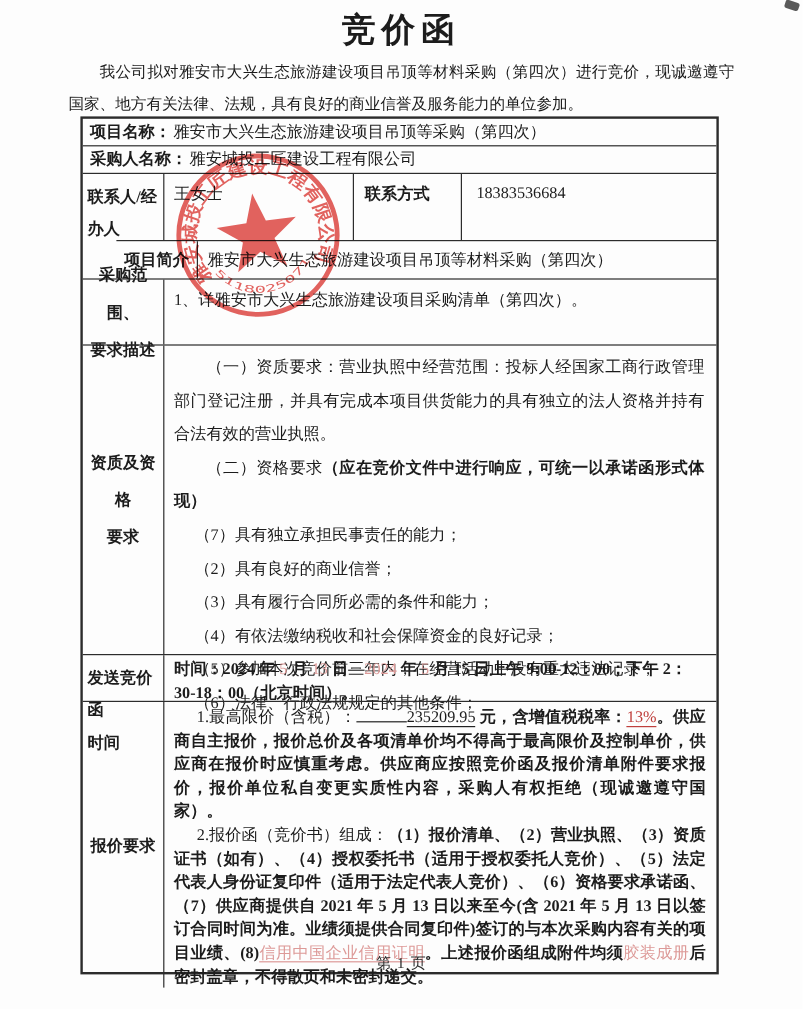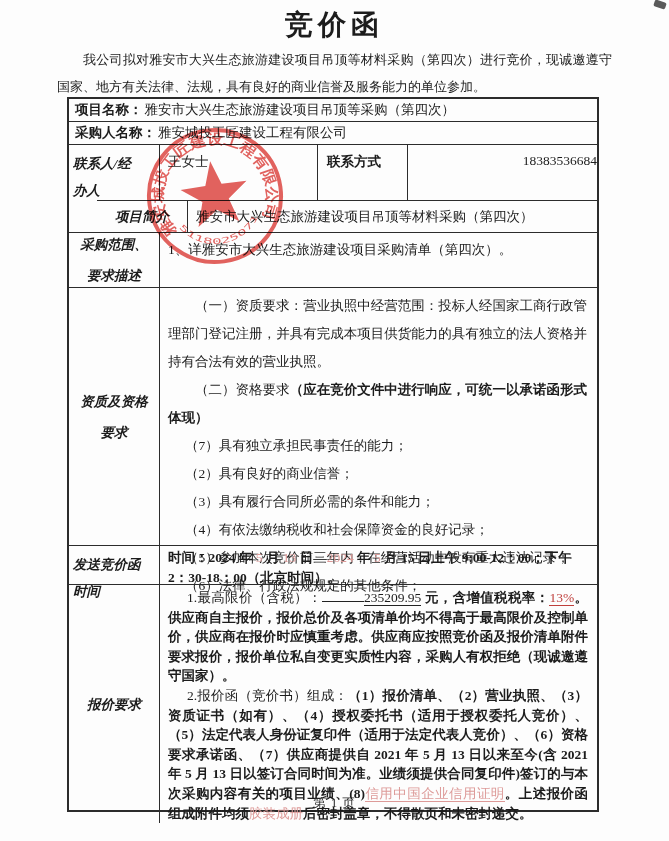--- a/index.html
+++ b/index.html
@@ -12,32 +12,32 @@
   .speck{position:absolute;right:3px;top:1px;width:12px;height:7px;background:#3d3d3d;
          transform:rotate(18deg);border-radius:2px;opacity:.85;}
 
   .btable{position:absolute;left:67px;top:97px;width:532px;height:715px;
           border:2px solid #2c2c2c;box-sizing:border-box;display:flex;flex-direction:column;}
   .row{display:flex;box-sizing:border-box;border-top:1px solid #2c2c2c;}
   .row:first-child{border-top:none;}
   .r1{height:26px;} .r2{height:30px;} .r3{height:56px;} .r4{height:35px;margin-left:28px;}
   .r5{height:55px;} .r6{height:55px;} .r7{height:258px;} .r8{height:39px;} .r9{flex:1;}
 
-  .lbl{width:91px;flex:none;border-right:1px solid #2c2c2c;box-sizing:border-box;
+  .lbl{width:68px;flex:none;border-right:1px solid #2c2c2c;box-sizing:border-box;
        font-weight:bold;font-size:13.5px;white-space:pre-line;line-height:2.3;
-       display:flex;align-items:center;justify-content:center;text-align:center;padding:0 2px;font-style:italic;}
+       display:flex;align-items:center;justify-content:center;text-align:center;padding:0 2px;}
   .lbl.top{align-items:flex-start;justify-content:flex-start;text-align:left;padding:5px 0 0 4px;line-height:2.0;}
   .cell{flex:1;box-sizing:border-box;font-size:13.5px;min-width:0;}
   .fullcell{flex:1;display:flex;align-items:center;padding:2px 6px;font-size:13.5px;}
   .fullcell .inl{font-weight:bold;margin-right:2px;white-space:nowrap;}
 
   .c-name{width:158px;flex:none;border-right:1px solid #2c2c2c;box-sizing:border-box;padding:8px 0 0 8px;}
   .c-mlbl{width:90px;flex:none;border-right:1px solid #2c2c2c;box-sizing:border-box;
           font-weight:bold;padding:8px 0 0 9px;font-size:13.5px;}
-  .c-phone{flex:1;padding:8px 0 0 12px;font-family:"Liberation Serif","DejaVu Serif",serif;text-align:right;}
+  .c-phone{flex:1;padding:8px 0 0 12px;font-family:"Liberation Serif","DejaVu Serif",serif;}
 
   .cell.mid{display:flex;align-items:center;padding-left:8px;}
   .cell.scope{padding:6px 8px 0 8px;line-height:22px;}
   .cell.sched{padding:7px 8px 0 8px;line-height:22px;}
   .cell.qual{padding:4px 10px 0 8px;line-height:28px;}
   .qual p{margin:0;text-align:justify;}
   .qual p.ind{text-indent:27px;}
   .qual p.itm{text-indent:17px;}
   .cell.time{padding:2px 8px 0 8px;line-height:19.5px;}
   .cell.quote{padding:3px 9px 0 8px;line-height:19.6px;}

